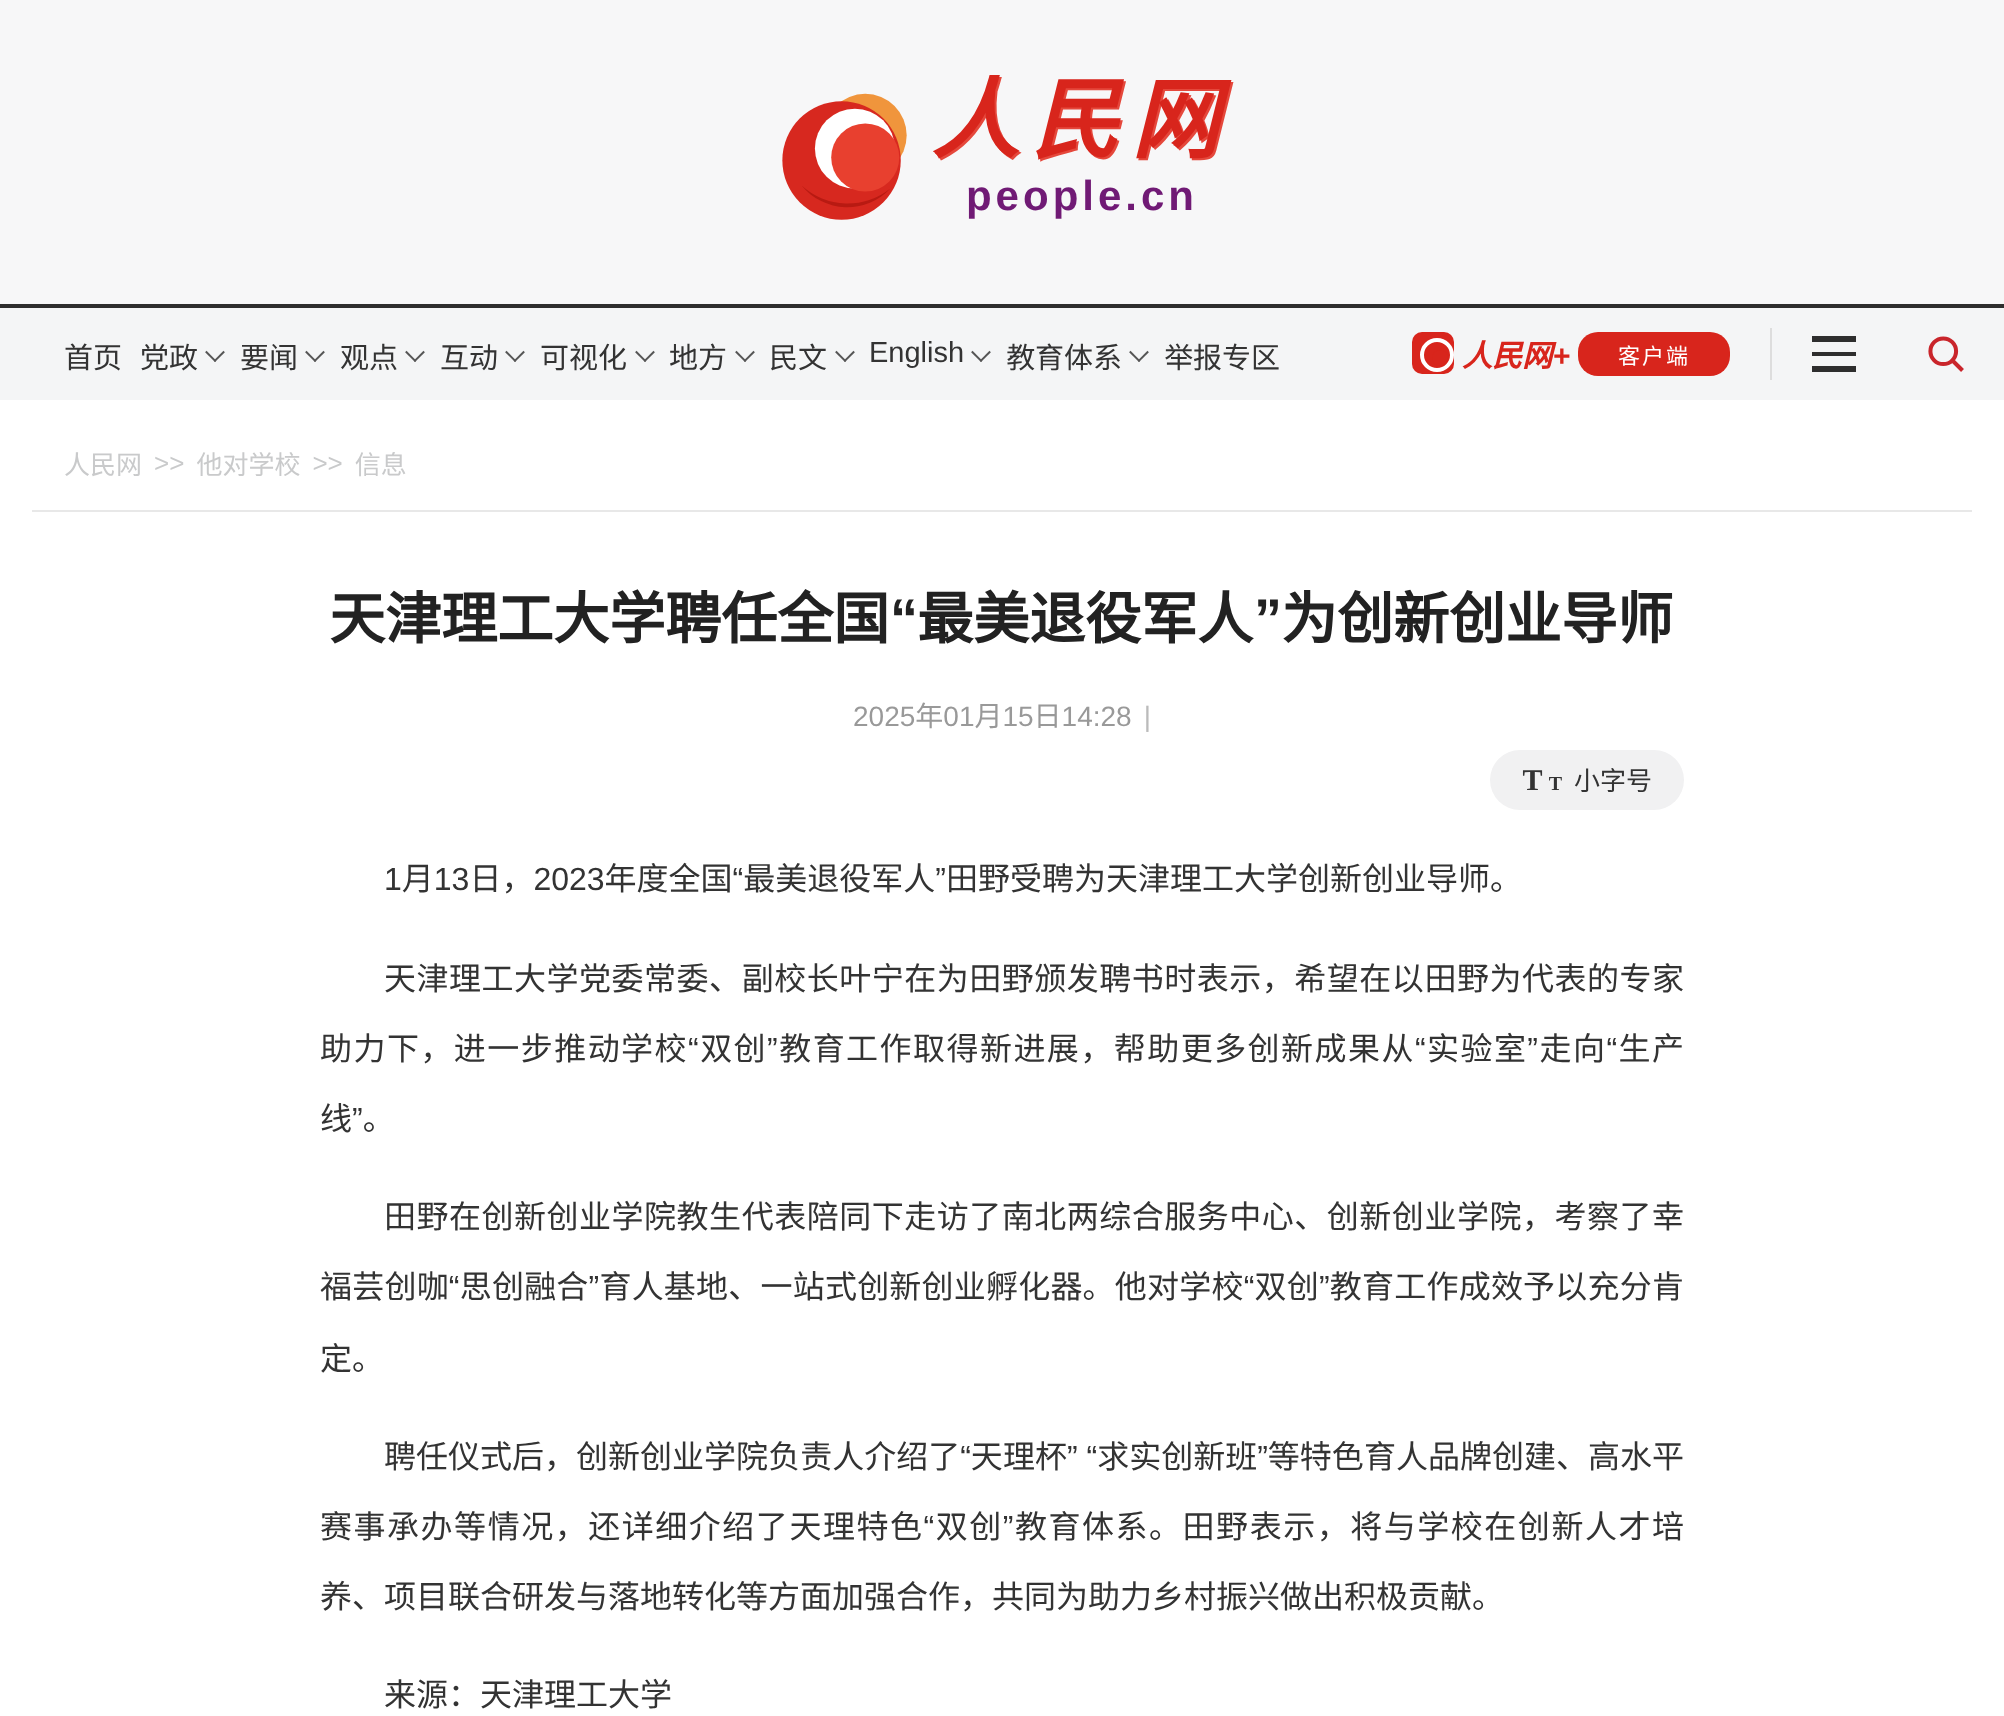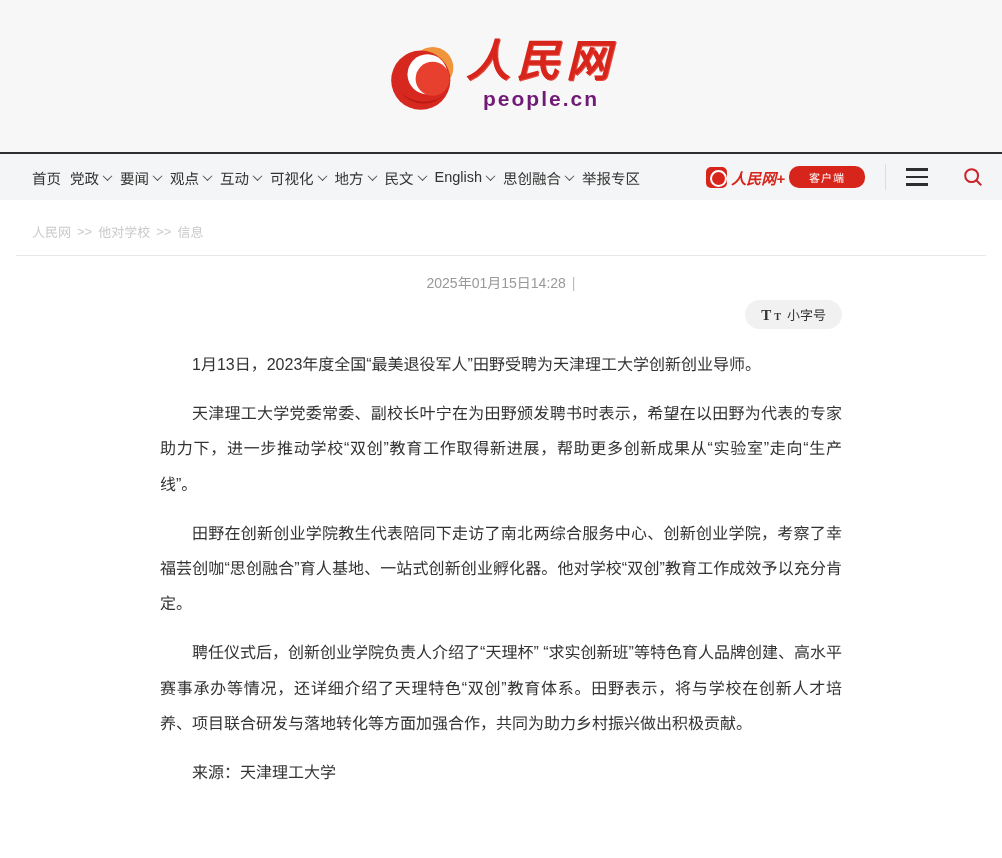--- a/index.html
+++ b/index.html
@@ -61,21 +61,21 @@
     font-size: 14.5px; color: #333; cursor: pointer; white-space: nowrap;
   }
   .caret {
     width: 7px; height: 7px;
     border-right: 1.5px solid #555;
     border-bottom: 1.5px solid #555;
     transform: rotate(45deg) translate(-1px,-1px);
     display: inline-block;
   }
   .nav-right { display: flex; align-items: center; }
-  .app-badge { display: flex; align-items: center; gap: 4px; cursor: pointer; margin-right: 16px; }
+  .app-badge { display: flex; gap: 4px; cursor: pointer; margin-right: 16px; }
   .app-badge-icon {
     width: 21px; height: 21px; border-radius: 5px;
     background: #d8251c; position: relative; overflow: hidden;
   }
   .app-badge-icon::before {
     content: ""; position: absolute; left: 4px; top: 3px;
     width: 13px; height: 13px; border-radius: 50%;
     border: 2.5px solid #fff;
   }
   .app-badge-icon::after {
@@ -197,21 +197,21 @@
           <span class="nav-label">民文</span>
           <span class="caret"></span>
         </div>
 
         <div class="nav-item">
           <span class="nav-label">English</span>
           <span class="caret"></span>
         </div>
 
         <div class="nav-item">
-          <span class="nav-label">思创融合</span>
+          <span class="nav-label">教育体系</span>
           <span class="caret"></span>
         </div>
 
         <div class="nav-item">
           <span class="nav-label">举报专区</span>
 
         </div>
       </div>
     <div class="nav-right">
       <div class="app-badge">
@@ -239,20 +239,21 @@
 <div class="breadcrumb">
     <a>人民网</a>
     <span class="crumb-sep">&gt;&gt;</span>
     <a>他对学校</a>
     <span class="crumb-sep">&gt;&gt;</span>
     <a>信息</a>
   </div>
 <div class="page-divider"></div>
 
 <div class="article">
+  <h1 class="article-title">天津理工大学聘任全国“最美退役军人”为创新创业导师</h1>
   <div class="article-date">
     <span>2025年01月15日14:28</span><span class="pipe">|</span>
   </div>
   <div class="article-toolbar">
     <button class="fontsize-btn">
       <span class="t-big">T</span>
         <span class="t-small">T</span>
       <span>小字号</span>
     </button>
   </div>

